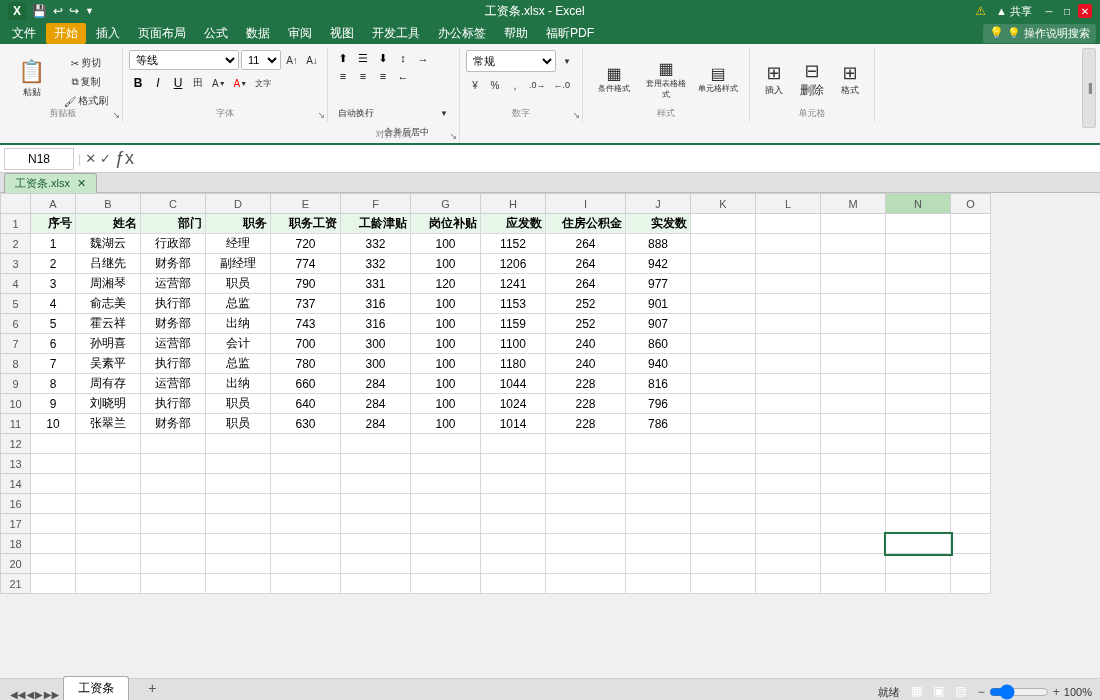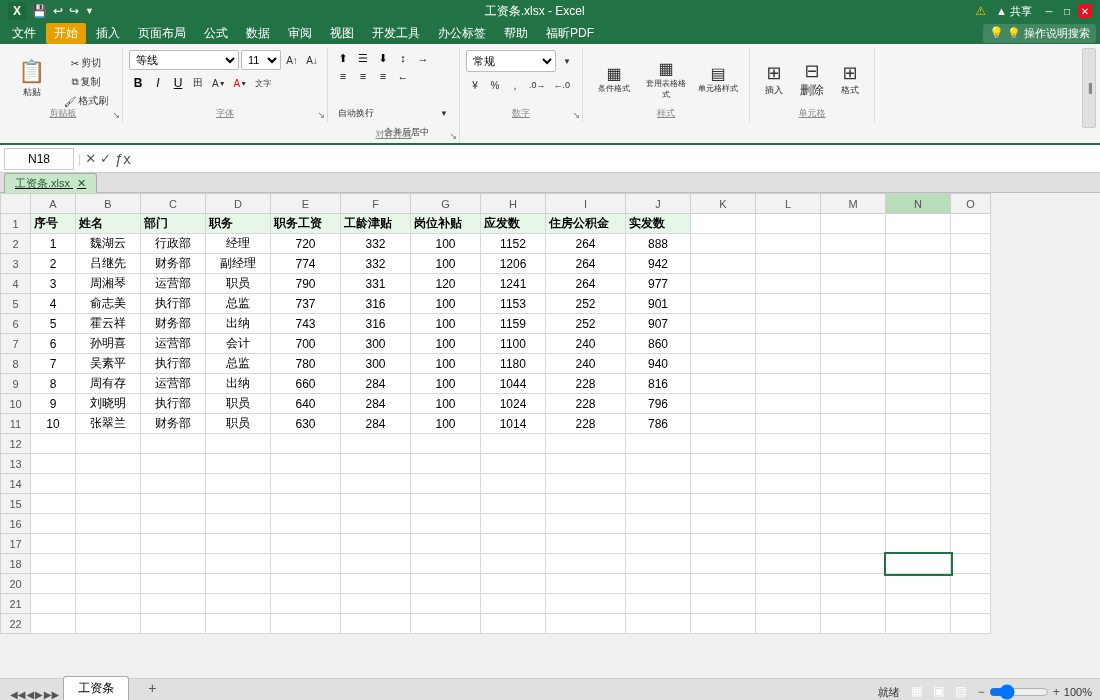--- a/index.html
+++ b/index.html
@@ -165,21 +165,21 @@
       font-size: 12px;
       padding: 0 3px;
       white-space: nowrap;
       color: #000;
       background: white;
       min-width: 30px;
     }
 
     td.cell.header-row {
       background: #e8f5e9;
-      text-align: left;
+      text-align: right;
       font-weight: bold;
     }
 
     td.cell.data-cell {
       text-align: center;
     }
 
     .col-a { width: 45px; }
     .col-b { width: 65px; }
     .col-c { width: 65px; }
@@ -267,21 +267,20 @@
     }
 
     .rg-label {
       font-size: 9px;
       color: #888;
       position: absolute;
       bottom: 2px;
       left: 50%;
       transform: translateX(-50%);
       white-space: nowrap;
-      text-decoration: underline;
     }
 
     .rg-expand {
       position: absolute;
       bottom: 2px;
       right: 2px;
       font-size: 9px;
       color: #777;
       cursor: pointer;
     }
@@ -502,25 +501,25 @@
     </div>
 
     <div style="margin-left:auto;display:flex;align-items:center;background:#e0e0e0;width:14px;height:80px;border:1px solid #ccc;border-radius:2px;cursor:pointer;justify-content:center;font-size:9px;color:#888;">▐</div>
   </div>
 
   <div id="formula-bar">
     <input type="text" id="cell-ref" value="N18" style="">
     <span style="color:#ccc;">|</span>
     <span style="cursor:pointer;color:#555;font-size:13px;">✕</span>
     <span style="cursor:pointer;color:#555;font-size:13px;">✓</span>
-    <span style="cursor:pointer;color:#555;font-size:15px;">ƒx</span>
+    <span style="cursor:pointer;color:#555;font-size:18px;">ƒx</span>
     <input type="text" id="formula-input" value="" placeholder="" style="">
   </div>
 
-  <div style="background:#e0e0e0;height:20px;display:flex;align-items:center;padding:0 4px;border-bottom:1px solid #bbb;text-decoration:underline;">
+  <div style="background:#e0e0e0;height:20px;display:flex;align-items:center;padding:0 4px;border-bottom:1px solid #bbb;">
     <div style="background:#c8e6c9;border:1px solid #aaa;border-bottom:none;padding:2px 10px;font-size:11px;border-radius:3px 3px 0 0;cursor:pointer;color:#1a5c2a;">
       <span>工资条.xlsx</span>
       <span style="margin-left:4px;cursor:pointer;">✕</span>
     </div>
   </div>
 
   <div id="content-area">
     <div id="grid-wrapper">
       <table>
         <colgroup>
@@ -810,38 +809,20 @@
               <td class="cell"></td>
               <td class="cell"></td>
               <td class="cell"></td>
               <td class="cell"></td>
               <td class="cell"></td>
               <td class="cell"></td>
               <td class="cell"></td>
               <td class="cell"></td>
             </tr>
             <tr>
-              <td class="row-header">15</td>
-              <td class="cell"></td>
-              <td class="cell"></td>
-              <td class="cell"></td>
-              <td class="cell"></td>
-              <td class="cell"></td>
-              <td class="cell"></td>
-              <td class="cell"></td>
-              <td class="cell"></td>
-              <td class="cell"></td>
-              <td class="cell"></td>
-              <td class="cell"></td>
-              <td class="cell"></td>
-              <td class="cell"></td>
-              <td class="cell"></td>
-              <td class="cell"></td>
-            </tr>
-            <tr>
               <td class="row-header">16</td>
               <td class="cell"></td>
               <td class="cell"></td>
               <td class="cell"></td>
               <td class="cell"></td>
               <td class="cell"></td>
               <td class="cell"></td>
               <td class="cell"></td>
               <td class="cell"></td>
               <td class="cell"></td>
@@ -901,38 +882,20 @@
               <td class="cell"></td>
               <td class="cell"></td>
               <td class="cell"></td>
               <td class="cell"></td>
               <td class="cell"></td>
               <td class="cell"></td>
               <td class="cell"></td>
             </tr>
             <tr>
               <td class="row-header">21</td>
-              <td class="cell"></td>
-              <td class="cell"></td>
-              <td class="cell"></td>
-              <td class="cell"></td>
-              <td class="cell"></td>
-              <td class="cell"></td>
-              <td class="cell"></td>
-              <td class="cell"></td>
-              <td class="cell"></td>
-              <td class="cell"></td>
-              <td class="cell"></td>
-              <td class="cell"></td>
-              <td class="cell"></td>
-              <td class="cell"></td>
-              <td class="cell"></td>
-            </tr>
-            <tr>
-              <td class="row-header">22</td>
               <td class="cell"></td>
               <td class="cell"></td>
               <td class="cell"></td>
               <td class="cell"></td>
               <td class="cell"></td>
               <td class="cell"></td>
               <td class="cell"></td>
               <td class="cell"></td>
               <td class="cell"></td>
               <td class="cell"></td>

